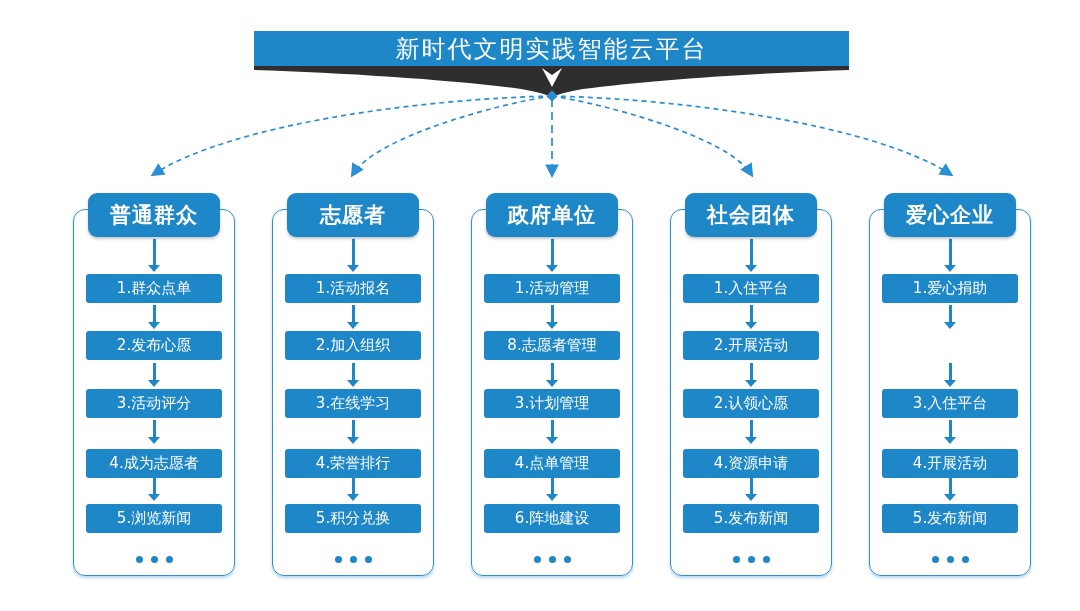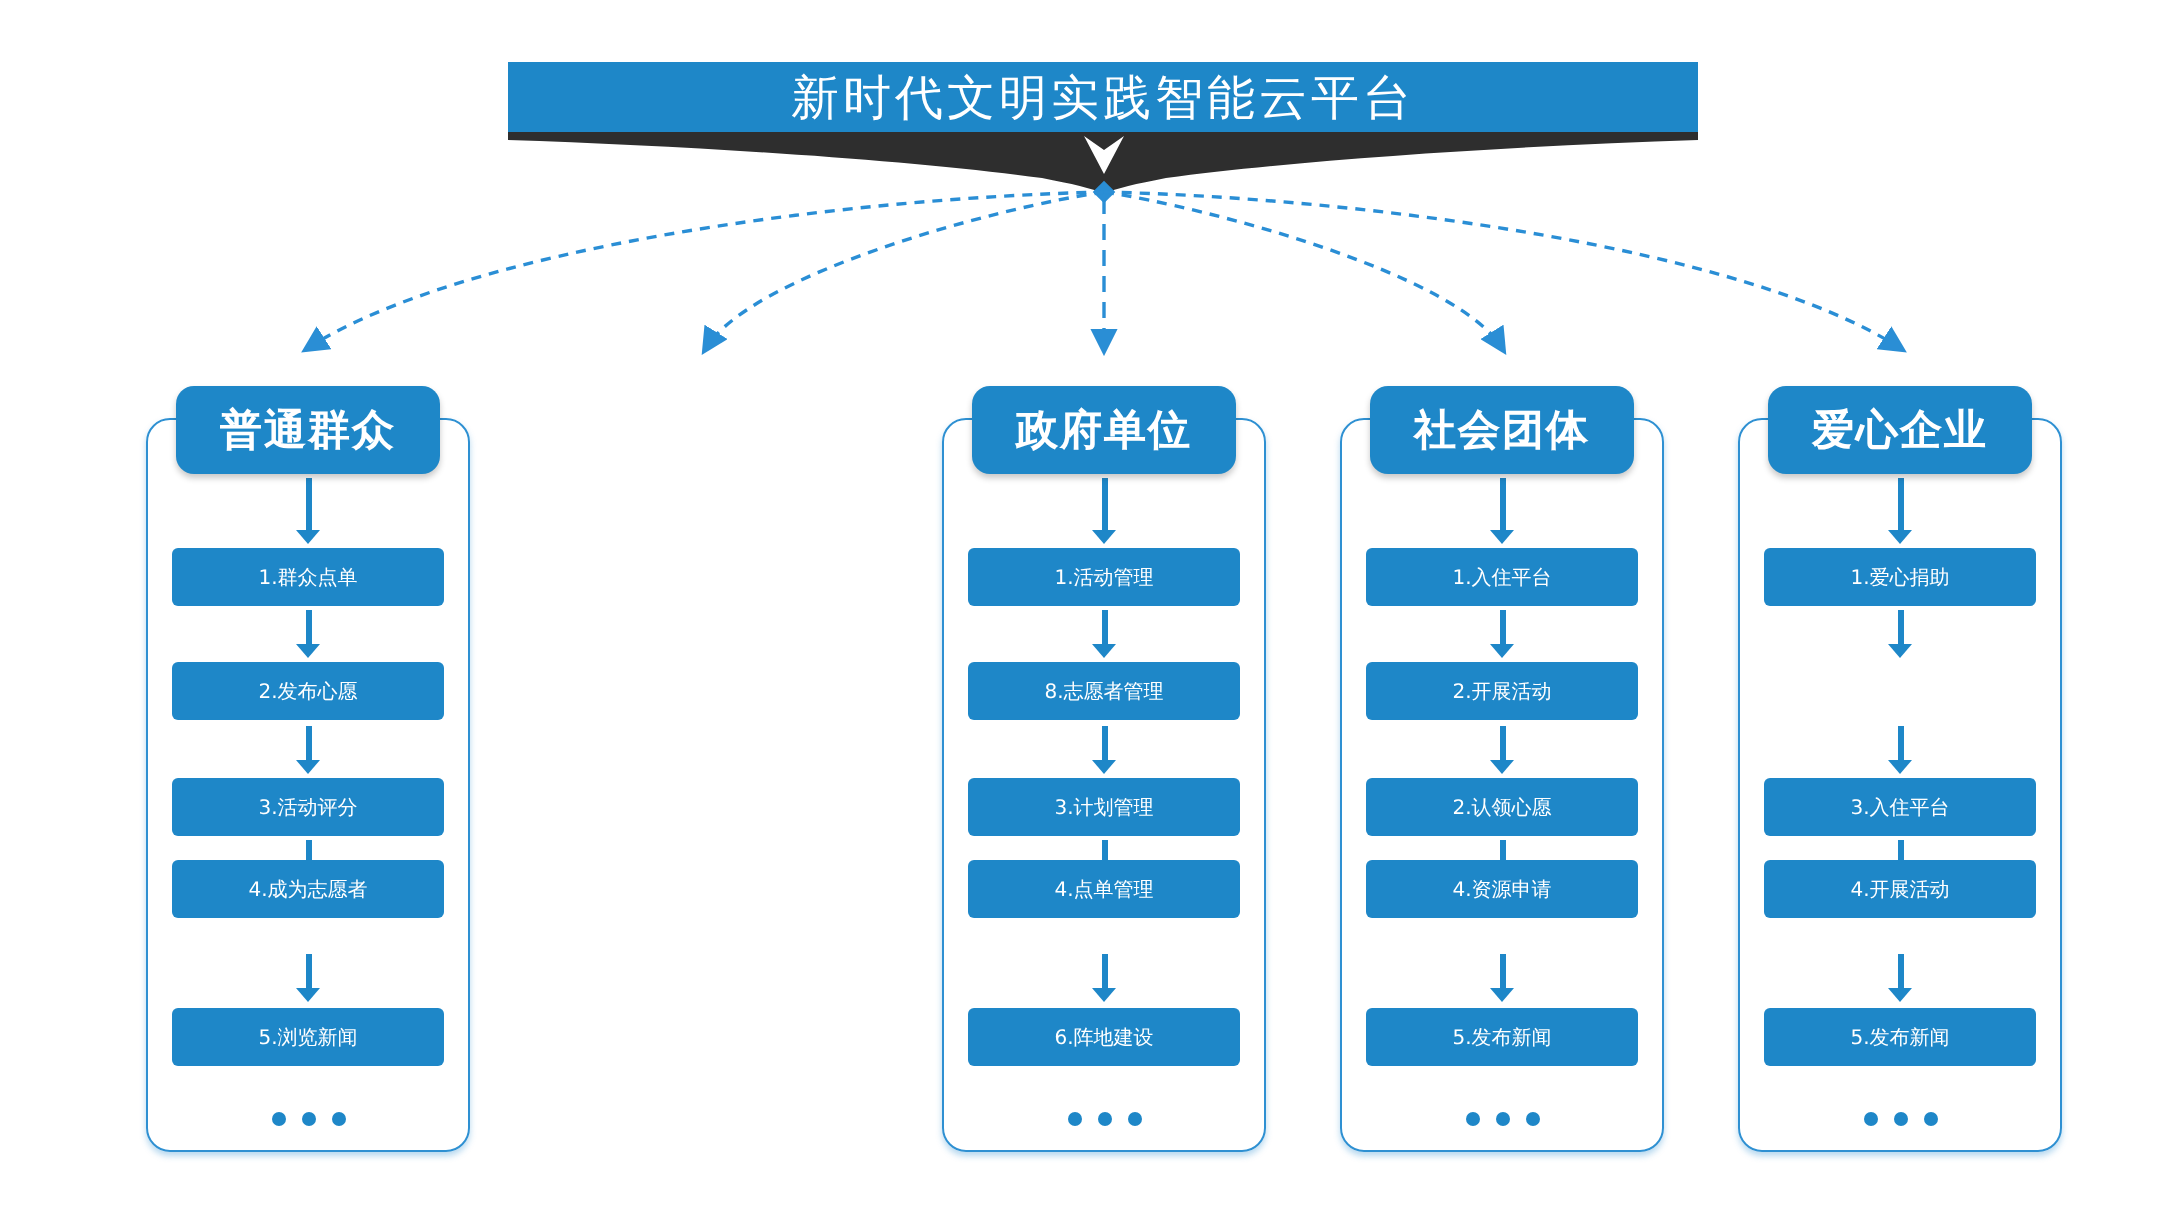--- a/index.html
+++ b/index.html
@@ -42,24 +42,24 @@
   .colhead{
     position:absolute;top:0;left:15px;width:132px;height:44px;
     background:var(--accent);border-radius:9px;
     color:var(--text-on-accent);font-size:21px;font-weight:bold;letter-spacing:1px;
     display:flex;align-items:center;justify-content:center;z-index:2;
     box-shadow:0 2px 3px rgba(0,0,0,.22);
   }
   .item{
     position:absolute;left:13px;width:136px;height:29px;
     background:var(--accent);border-radius:3px;
-    color:var(--text-on-accent);font-size:10px;
+    color:var(--text-on-accent);font-size:15px;
     display:flex;align-items:center;justify-content:center;z-index:2;
   }
-  .i1{top:81px}.i2{top:138px}.i3{top:196px}.i4{top:237px}.i5{top:311px}
+  .i1{top:81px}.i2{top:138px}.i3{top:196px}.i4{top:256px}.i5{top:311px}
   .v-arrow{position:absolute;left:50%;width:14px;margin-left:-7px;z-index:1;}
   .v-arrow::before{
     content:"";position:absolute;left:50%;margin-left:-1.5px;top:0;bottom:6px;
     width:3px;background:var(--accent);
   }
   .v-arrow::after{
     content:"";position:absolute;left:50%;margin-left:-6px;bottom:0;width:0;height:0;
     border-left:6px solid transparent;border-right:6px solid transparent;
     border-top:7px solid var(--accent);
   }
@@ -103,20 +103,35 @@
     <div class="item i2">2.发布心愿</div>
     <div class="v-arrow a2"></div>
     <div class="item i3">3.活动评分</div>
     <div class="v-arrow a3"></div>
     <div class="item i4">4.成为志愿者</div>
     <div class="v-arrow a4"></div>
     <div class="item i5">5.浏览新闻</div>
     <div class="dots" aria-label="..."><i></i><i></i><i></i></div>
   </div>
 
+  <div class="column c2">
+    <div class="outline"></div>
+    <div class="colhead">志愿者</div>
+    <div class="v-arrow ah"></div>
+    <div class="item i1">1.活动报名</div>
+    <div class="v-arrow a1"></div>
+    <div class="item i2">2.加入组织</div>
+    <div class="v-arrow a2"></div>
+    <div class="item i3">3.在线学习</div>
+    <div class="v-arrow a3"></div>
+    <div class="item i4">4.荣誉排行</div>
+    <div class="v-arrow a4"></div>
+    <div class="item i5">5.积分兑换</div>
+    <div class="dots" aria-label="..."><i></i><i></i><i></i></div>
+  </div>
 
   <div class="column c3">
     <div class="outline"></div>
     <div class="colhead">政府单位</div>
     <div class="v-arrow ah"></div>
     <div class="item i1">1.活动管理</div>
     <div class="v-arrow a1"></div>
     <div class="item i2">8.志愿者管理</div>
     <div class="v-arrow a2"></div>
     <div class="item i3">3.计划管理</div>

